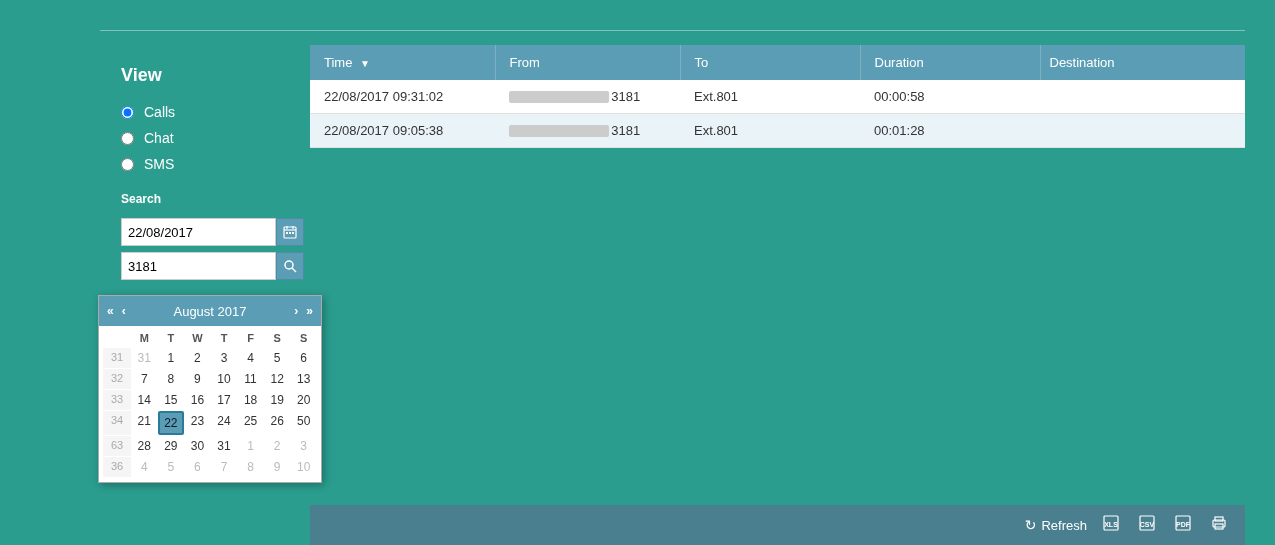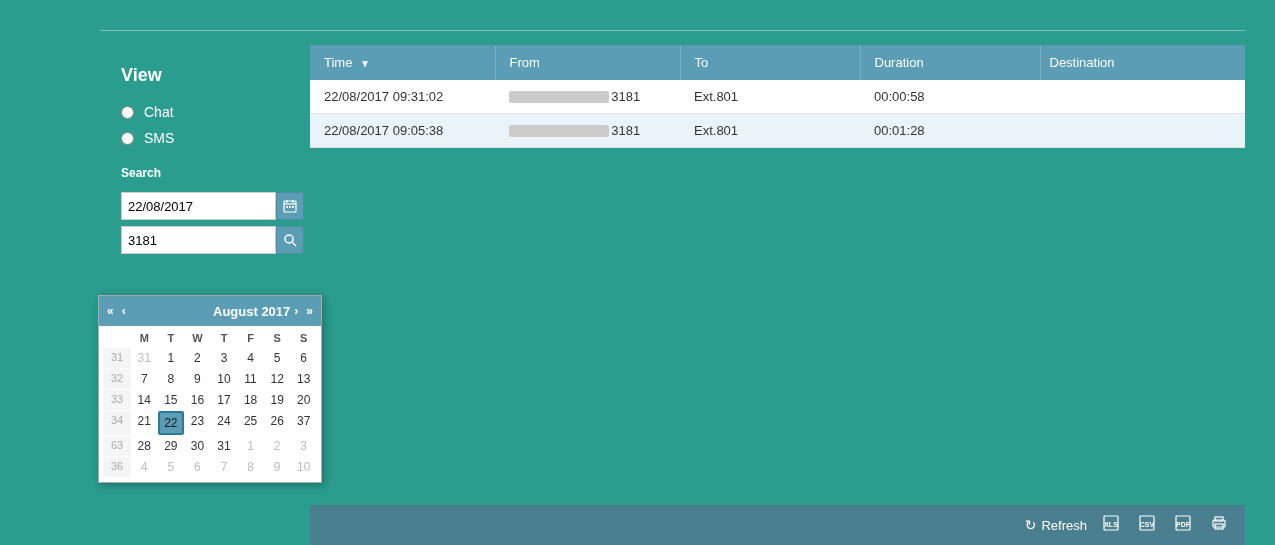--- a/index.html
+++ b/index.html
@@ -156,23 +156,23 @@
       border: none;
       color: #fff;
       cursor: pointer;
       font-size: 12px;
       padding: 2px 4px;
       font-weight: bold;
     }
 
     .cal-month-title {
       flex: 1;
-      text-align: right;
-      color: #fff;
-      font-weight: bold;
+      text-align: center;
+      color: #fff;
+      font-weight: normal;
       font-size: 13px;
     }
 
     .cal-grid {
       padding: 4px;
     }
 
     .cal-day-headers {
       display: grid;
       grid-template-columns: 28px repeat(7, 1fr);
@@ -327,20 +327,24 @@
   </style>
 </head>
 <body>
 
 <div class="top-divider"></div>
 
 <div class="sidebar">
   <div class="sidebar-title">View</div>
 
   <div class="radio-group">
+    <label class="radio-item">
+      <input type="radio" name="view" checked="" style="">
+      <span class="radio-label">Calls</span>
+    </label>
     <label class="radio-item">
       <input type="radio" name="view" style="">
       <span class="radio-label">Chat</span>
     </label>
     <label class="radio-item">
       <input type="radio" name="view" style="">
       <span class="radio-label">SMS</span>
     </label>
   </div>
 
@@ -428,21 +432,21 @@
     </div>
 
     <div class="cal-week">
       <div class="cal-week-num">34</div>
       <div class="cal-day">21</div>
       <div class="cal-day selected">22</div>
       <div class="cal-day">23</div>
       <div class="cal-day">24</div>
       <div class="cal-day">25</div>
       <div class="cal-day">26</div>
-      <div class="cal-day">37</div>
+      <div class="cal-day">50</div>
     </div>
 
     <div class="cal-week">
       <div class="cal-week-num">63</div>
       <div class="cal-day">28</div>
       <div class="cal-day">29</div>
       <div class="cal-day">30</div>
       <div class="cal-day">31</div>
       <div class="cal-day other-month">1</div>
       <div class="cal-day other-month">2</div>

